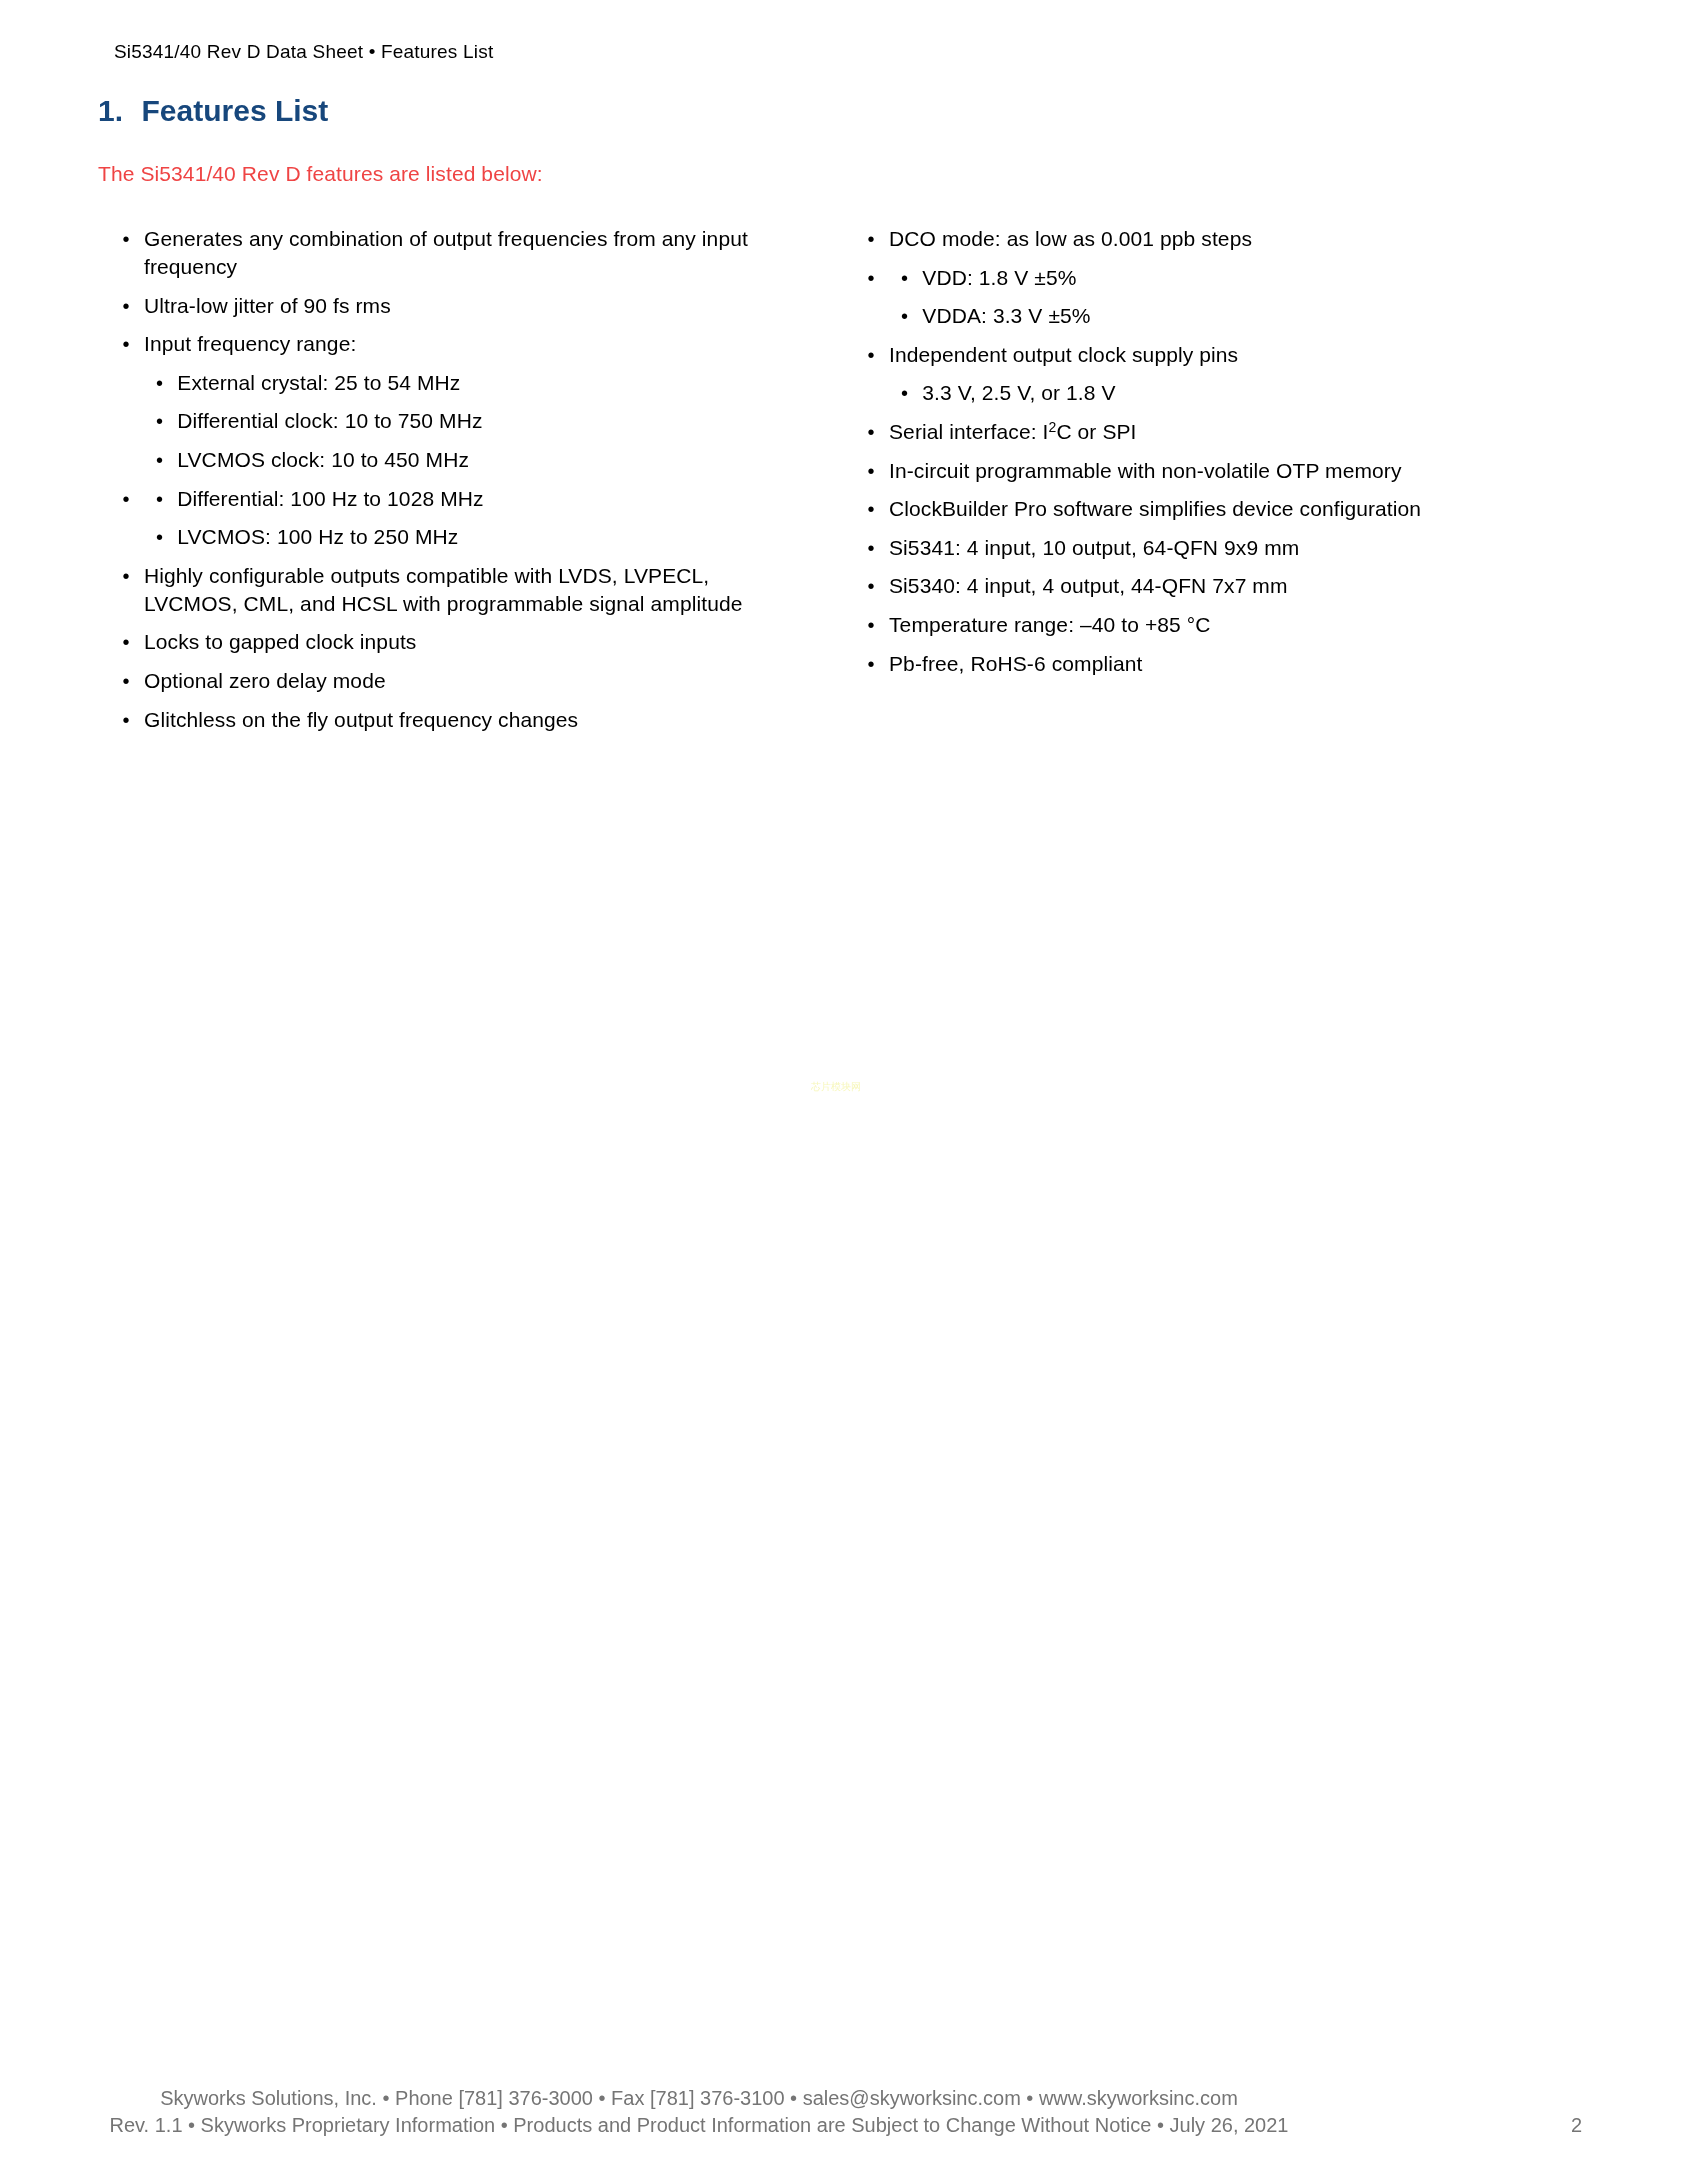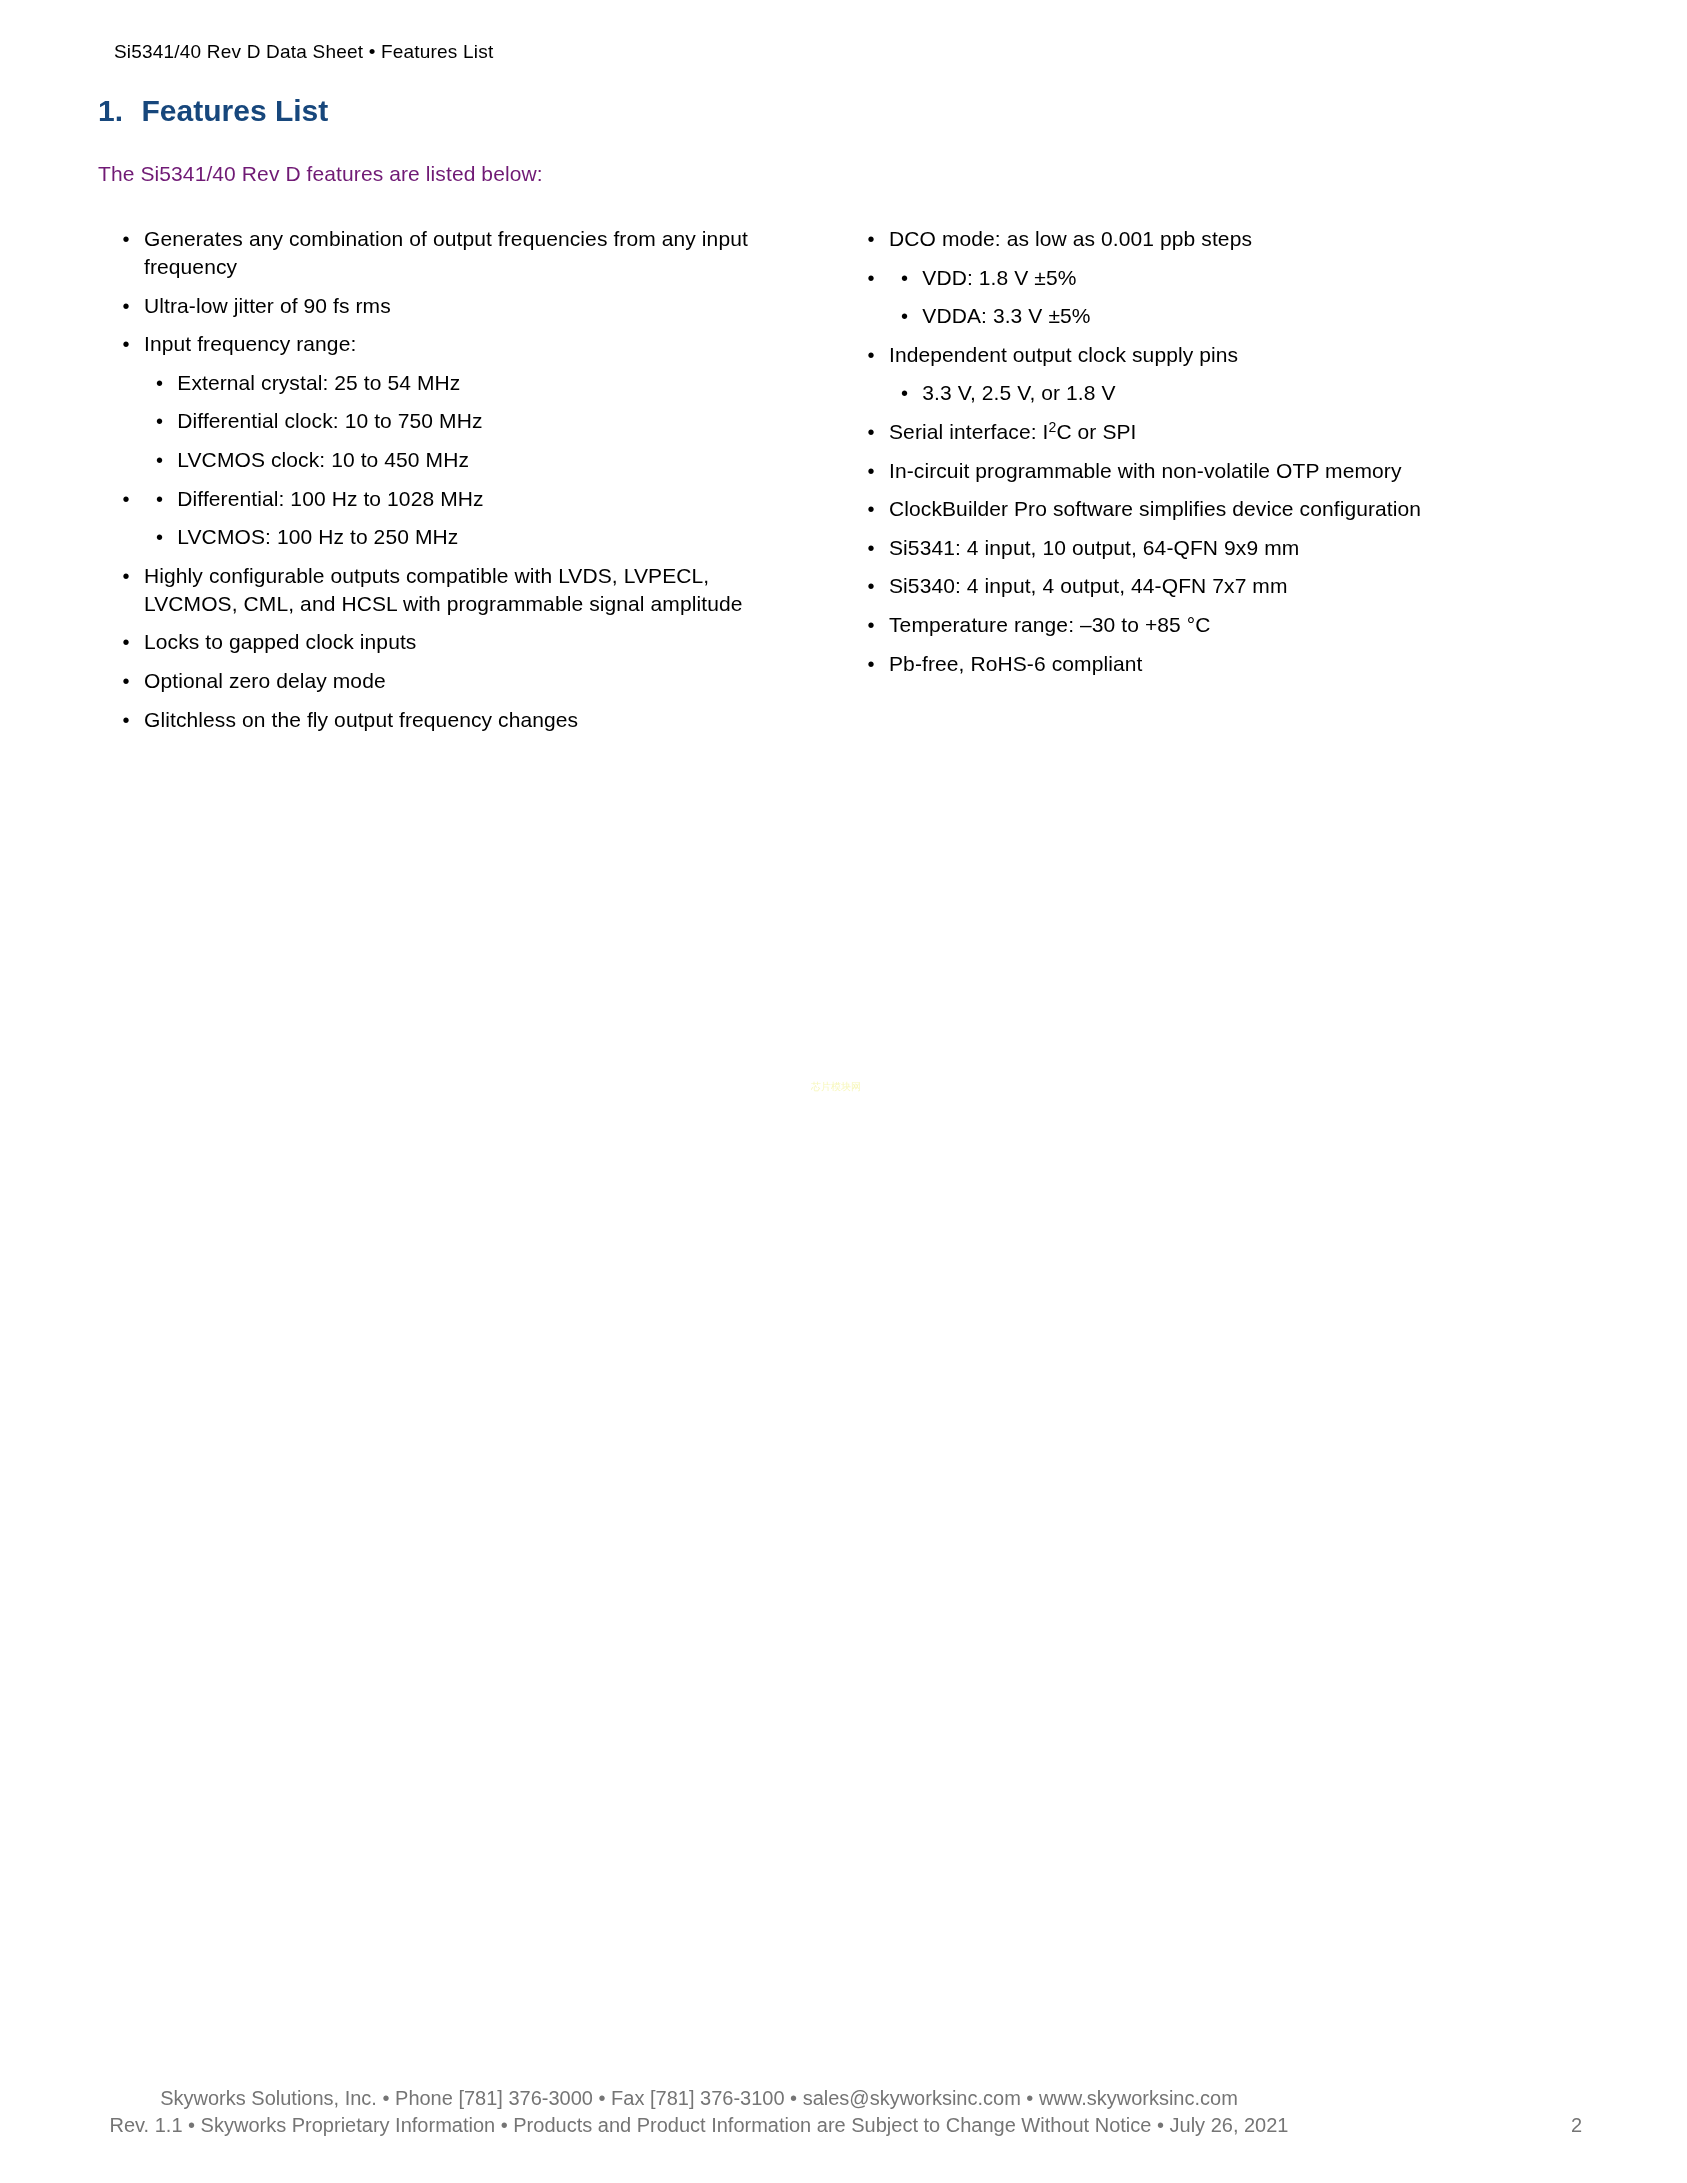--- a/index.html
+++ b/index.html
@@ -32,21 +32,21 @@
     font-weight: bold;
     color: #17477c;
     white-space: nowrap;
   }
   .intro {
     position: absolute;
     left: 98px;
     top: 162px;
     font-size: 21px;
     letter-spacing: 0.1px;
-    color: #701a75;
+    color: #ef4444;
     white-space: nowrap;
   }
   .col {
     position: absolute;
     top: 225px;
   }
   .col-left  { left: 118px;  width: 662px; }
   .col-right { left: 863px; width: 668px; }
   .feature-list {
     list-style: none;
@@ -225,21 +225,21 @@
         <li>
           <span class="bullet">•</span>
           <div class="li-text"><span>Si5341: 4 input, 10 output, 64-QFN 9x9 mm</span></div>
         </li>
         <li>
           <span class="bullet">•</span>
           <div class="li-text"><span>Si5340: 4 input, 4 output, 44-QFN 7x7 mm</span></div>
         </li>
         <li>
           <span class="bullet">•</span>
-          <div class="li-text"><span>Temperature range: –30 to +85 °C</span></div>
+          <div class="li-text"><span>Temperature range: –40 to +85 °C</span></div>
         </li>
         <li>
           <span class="bullet">•</span>
           <div class="li-text"><span>Pb-free, RoHS-6 compliant</span></div>
         </li>
       </ul>
   </div>
 
   <div class="watermark">芯片模块网</div>
 

